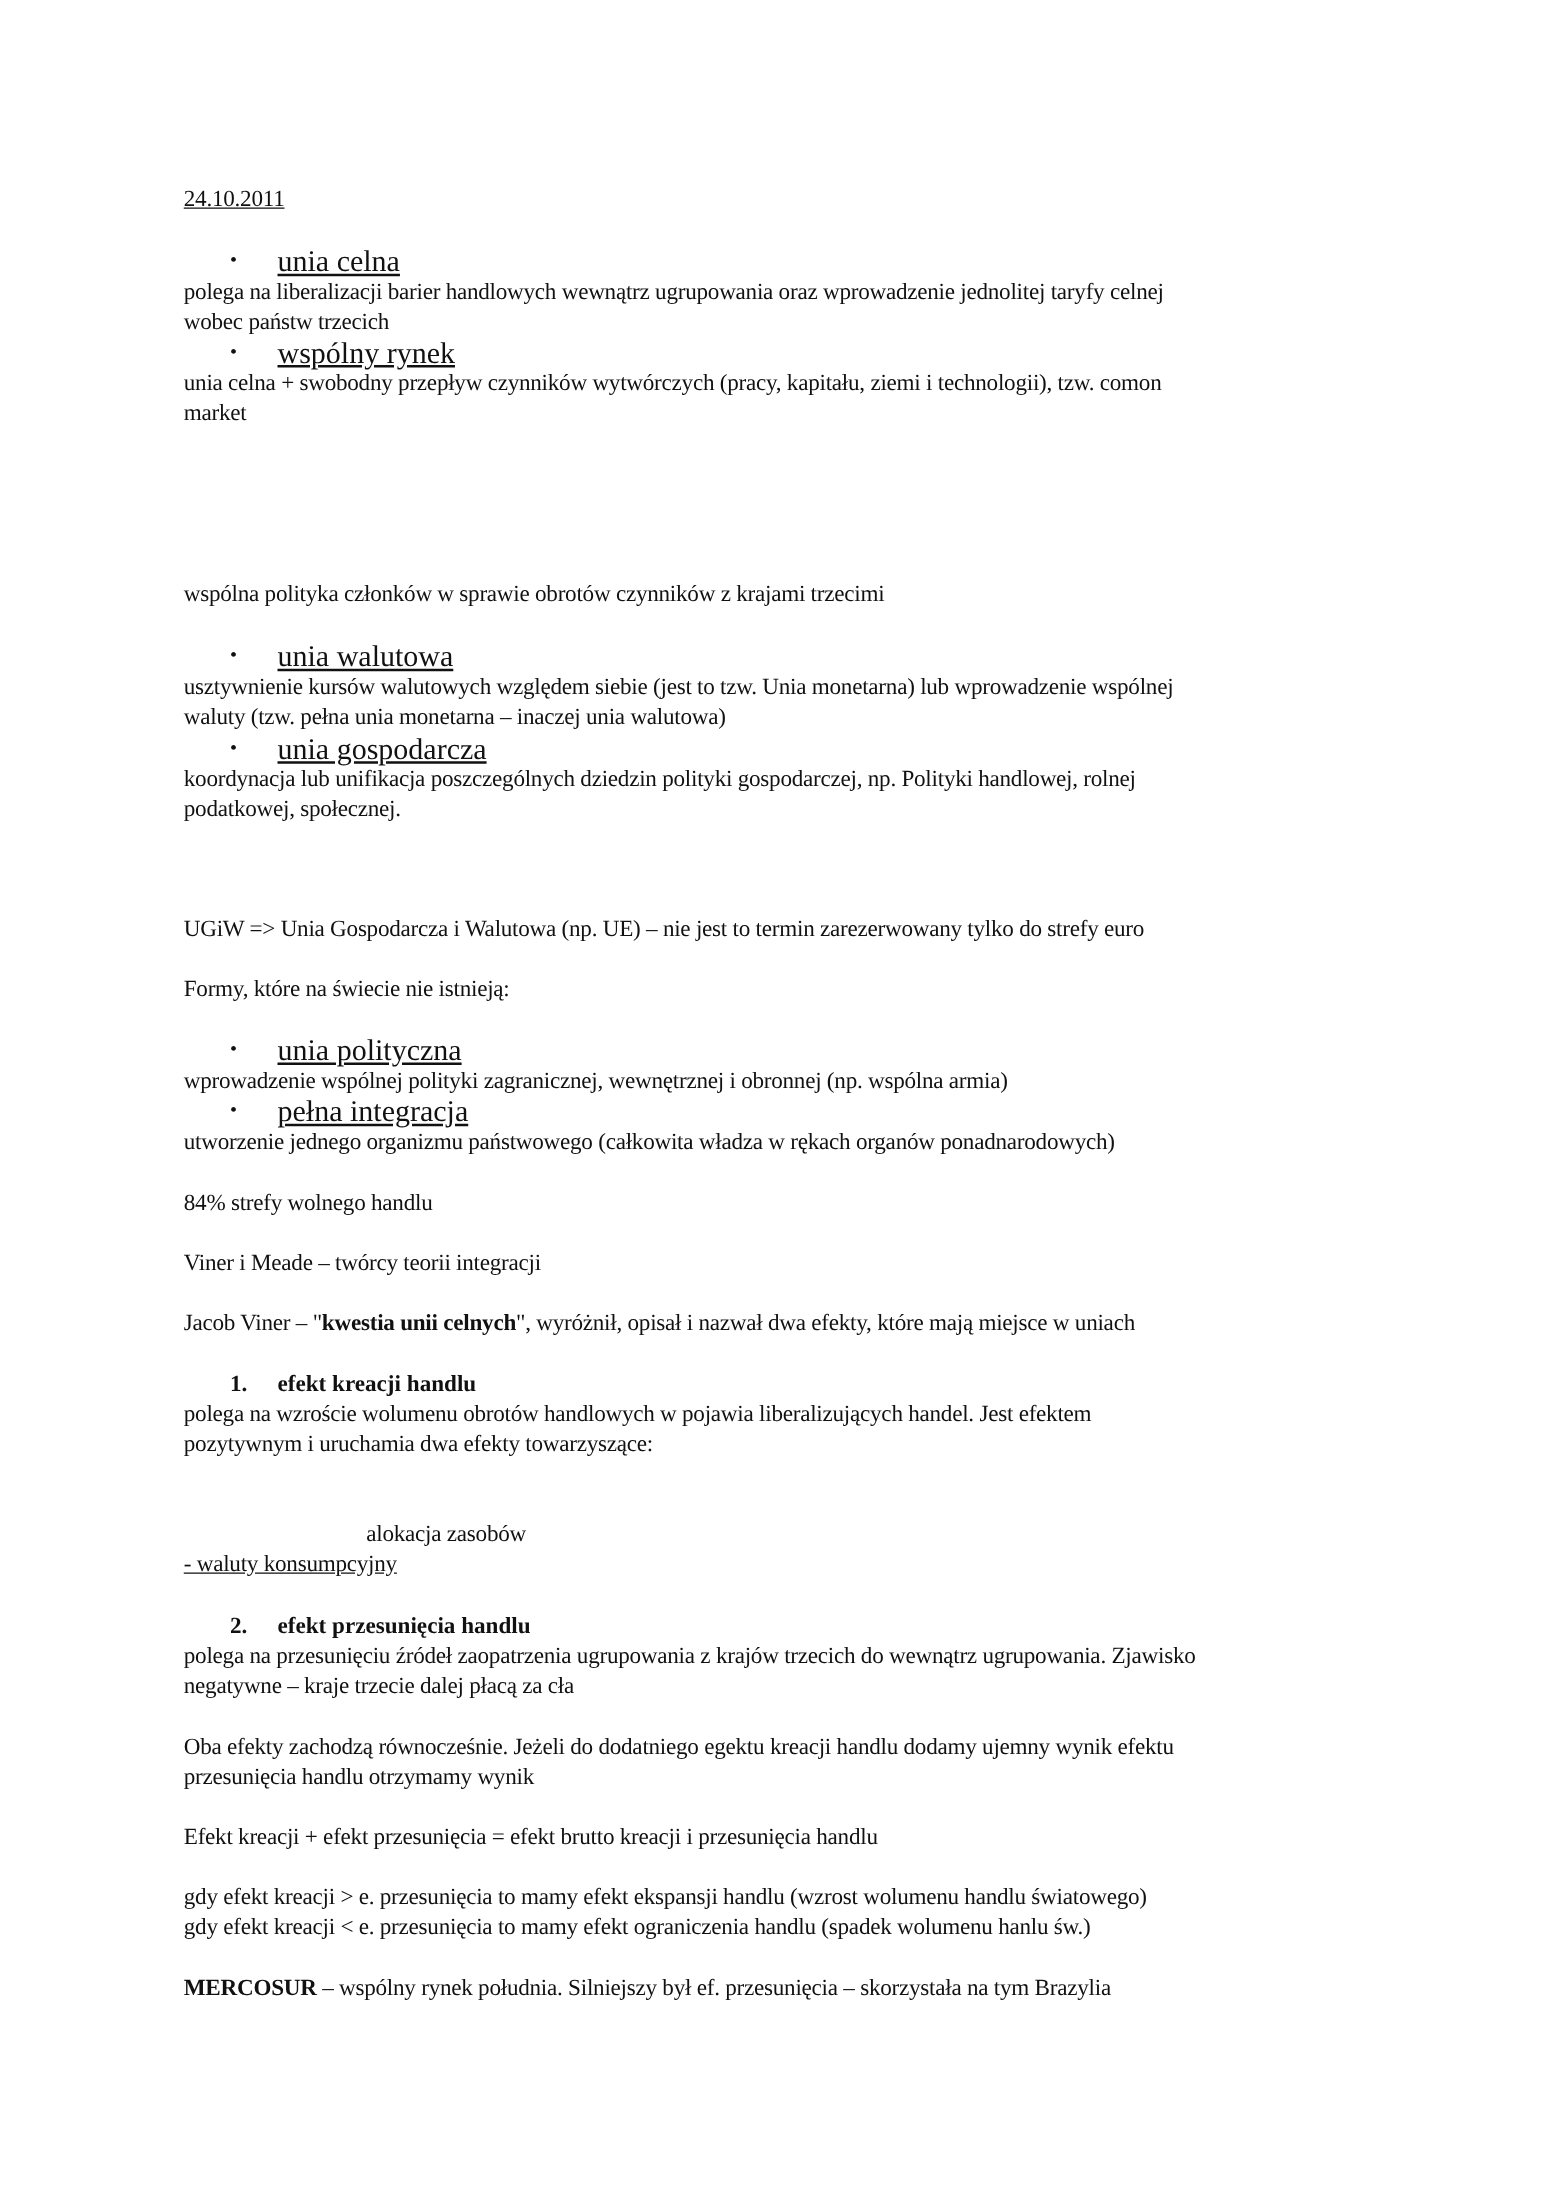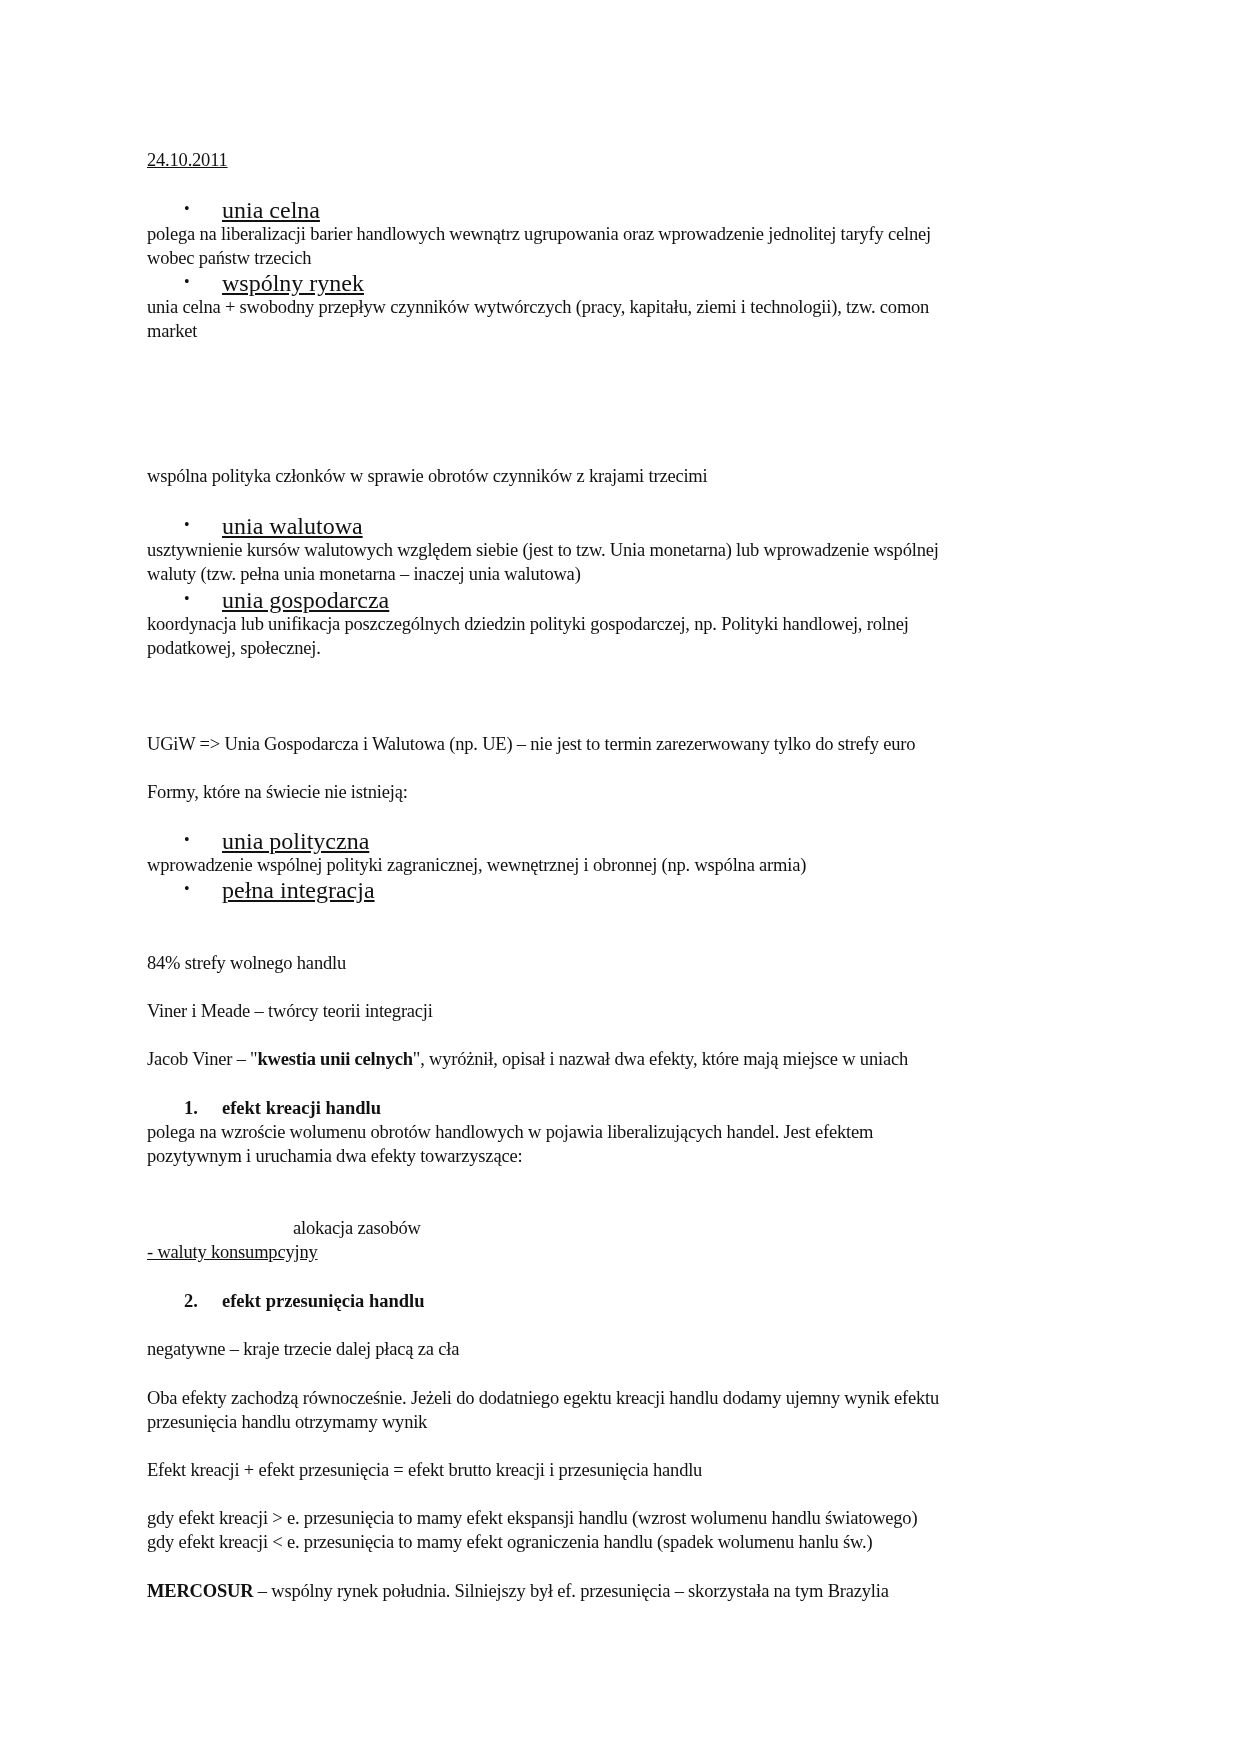--- a/index.html
+++ b/index.html
@@ -46,35 +46,37 @@
 
   <div class="ln" style="top:732px">UGiW =&gt; Unia Gospodarcza i Walutowa (np. UE) – nie jest to termin zarezerwowany tylko do strefy euro</div>
   <div class="ln" style="top:780px">Formy, które na świecie nie istnieją:</div>
 
   <div class="bul" style="top:828px">•</div>
   <div class="bl u" style="top:829px">unia polityczna</div>
   <div class="ln" style="top:853px">wprowadzenie wspólnej polityki zagranicznej, wewnętrznej i obronnej (np. wspólna armia)</div>
 
   <div class="bul" style="top:877px">•</div>
   <div class="bl u" style="top:878px">pełna integracja</div>
+  <div class="ln" style="top:902px">utworzenie jednego organizmu państwowego (całkowita władza w rękach organów ponadnarodowych)</div>
 
   <div class="ln" style="top:951px">84% strefy wolnego handlu</div>
   <div class="ln" style="top:999px">Viner i Meade – twórcy teorii integracji</div>
   <div class="ln" style="top:1047px"><span>Jacob Viner – "</span><span class="b i">kwestia unii celnych</span><span>", wyróżnił, opisał i nazwał dwa efekty, które mają miejsce w uniach</span></div>
 
   <div class="num" style="top:1096px">1.</div>
   <div class="nl" style="top:1096px">efekt kreacji handlu</div>
   <div class="ln" style="top:1120px">polega na wzroście wolumenu obrotów handlowych w pojawia liberalizujących handel. Jest efektem</div>
   <div class="ln" style="top:1144px">pozytywnym i uruchamia dwa efekty towarzyszące:</div>
 
   <div class="ln" style="top:1216px; left:293px">alokacja zasobów</div>
   <div class="ln u" style="top:1240px">- waluty konsumpcyjny</div>
 
   <div class="num" style="top:1289px">2.</div>
   <div class="nl" style="top:1289px">efekt przesunięcia handlu</div>
+  <div class="ln" style="top:1313px">polega na przesunięciu źródeł zaopatrzenia ugrupowania z krajów trzecich do wewnątrz ugrupowania. Zjawisko</div>
   <div class="ln" style="top:1337px">negatywne – kraje trzecie dalej płacą za cła</div>
 
   <div class="ln" style="top:1386px">Oba efekty zachodzą równocześnie. Jeżeli do dodatniego egektu kreacji handlu dodamy ujemny wynik efektu</div>
   <div class="ln" style="top:1410px">przesunięcia handlu otrzymamy wynik</div>
 
   <div class="ln" style="top:1458px">Efekt kreacji + efekt przesunięcia = efekt brutto kreacji i przesunięcia handlu</div>
 
   <div class="ln" style="top:1506px">gdy efekt kreacji &gt; e. przesunięcia to mamy efekt ekspansji handlu (wzrost wolumenu handlu światowego)</div>
   <div class="ln" style="top:1530px">gdy efekt kreacji &lt; e. przesunięcia to mamy efekt ograniczenia handlu (spadek wolumenu hanlu św.)</div>
 

